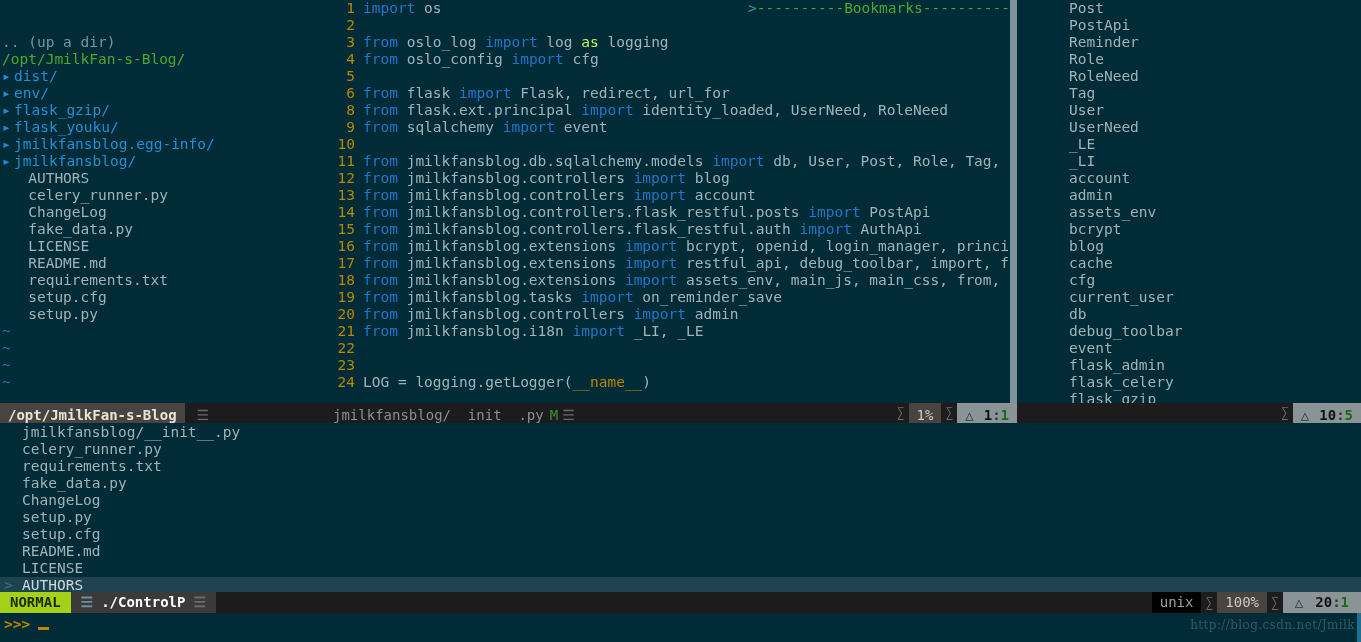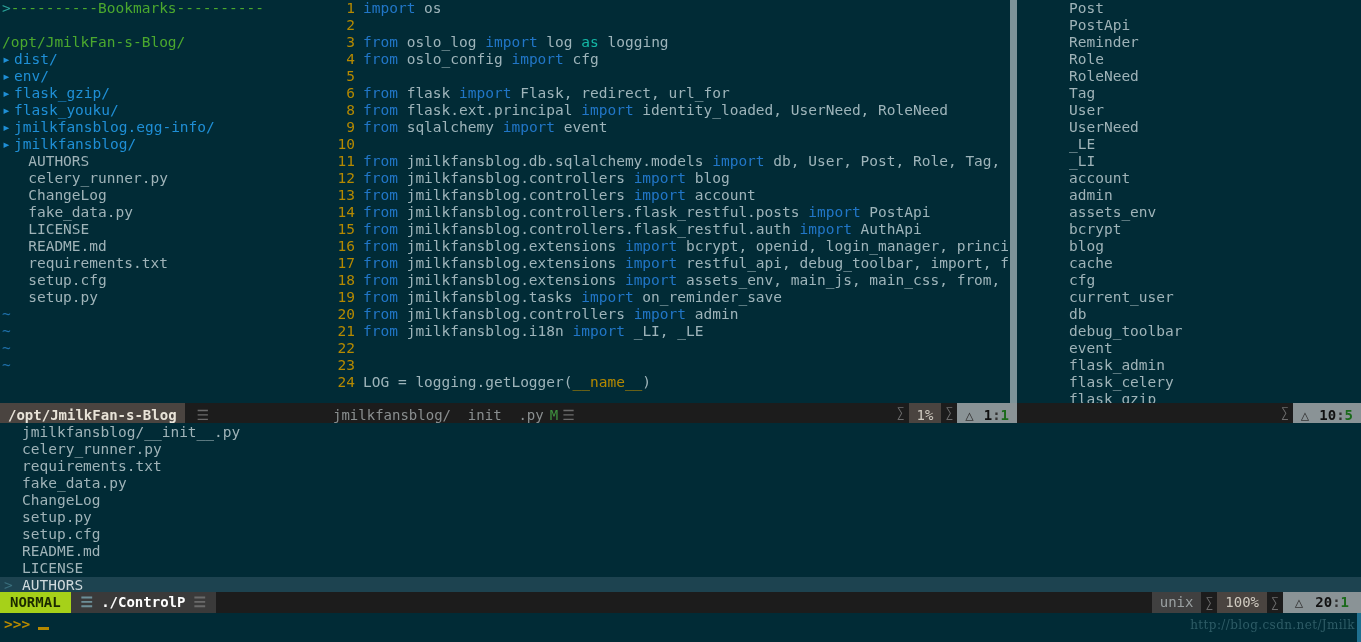--- a/index.html
+++ b/index.html
@@ -10,38 +10,38 @@
     overflow:hidden;
   }
   #root { position:relative; width:1361px; height:642px; background:#012b36; }
 
   .pane { position:absolute; overflow:hidden; }
   .row { height:17px; line-height:17px; font-size:14.5px; white-space:pre; }
 
   
   #nerdtree { left:0; top:0; width:1010px; height:403px; }
   #nerdtree .row { padding-left:2px; }
-  .nt-bookmarks { color:#4ba82e; }
+  .nt-bookmarks { color:#4ba82e;text-align:right; }
   .nt-bookmarks .arrow { color:#2aa198; }
   .nt-up { color:#6d9aa4; }
   .nt-path { color:#4ba82e; }
   .nt-dir { color:#1f8fd6; }
   .nt-dir .tri { color:#1f8fd6; display:inline-block; width:12px; }
   .nt-file { color:#9fb3b8; }
   .nt-tilde { color:#1f6fa8; }
 
   
   .vsplit { position:absolute; background:#7d9399; width:7px; }
 
   
   #codepane { left:325px; top:0; width:685px; height:403px; }
   #codepane .row { padding-left:0; }
   .lnum { display:inline-block; width:30px; text-align:right; color:#b58900; margin-right:8px; }
   .kw  { color:#2176c7; }
-  .kw2 { color:#14b8a6; }
+  .kw2 { color:#bef264; }
   .ident { color:#9eb4ba; }
   .dunder { color:#b58900; }
 
   
   #tagbar { left:1017px; top:0; width:344px; height:403px; }
   #tagbar .row { padding-left:52px; color:#9fb3b8; }
 
   
   .statusline { position:absolute; height:20px; line-height:20px; font-size:14px;
                 white-space:nowrap; overflow:hidden; display:flex; align-items:stretch; }
@@ -64,41 +64,42 @@
   #ctrlp .row.sel { background:#1d4350; color:#cfd9dc; }
   #ctrlp .row.sel .marker { position:absolute; left:4px; color:#3a6f7d; }
 
   
   #bottombar { position:absolute; left:0; top:592px; width:1361px; height:21px;
                background:#1c1c1c; display:flex; align-items:stretch;
                font-size:14px; line-height:21px; }
   .bb-mode { background:#a6d119; color:#1b2a00; font-weight:bold; padding:0 10px; display:flex; align-items:center; }
   .bb-name { background:#3a3a3a; color:#ffffff; font-weight:bold; padding:0 10px; display:flex; align-items:center; }
   .bb-fill { background:#1c1c1c; flex:1; }
-  .bb-enc  { background:#404040; color:#9aa0a1; padding:8px 8px; display:flex; align-items:center; }
+  .bb-enc  { background:#000000; color:#9aa0a1; padding:8px 8px; display:flex; align-items:center; }
   .bb-pct  { background:#4a4440; color:#cfcac0; padding:0 8px; display:flex; align-items:center; }
   .bb-pos  { background:#8a9396; color:#111; font-weight:bold; padding:0 12px; display:flex; align-items:center; }
   .bb-pos .col { color:#1b6a1b; }
 
   
   #cmdline { position:absolute; left:0; top:613px; width:1361px; height:29px; background:#012b36; }
   #prompt { position:absolute; left:4px; top:3px; font-size:14.5px; color:#b58900; font-weight:bold; }
   #cursor { position:absolute; left:38px; top:14px; width:11px; height:3px; background:#b58900; }
   #watermark { position:absolute; right:6px; top:618px; font-family:"DejaVu Serif","Liberation Serif",serif;
                font-size:12px; color:#2e5c66; letter-spacing:.4px; }
   #wm-bar { position:absolute; right:0; top:613px; width:4px; height:29px; background:#1f6f8f; }
 </style>
 </head>
 <body>
 
 <div id="root">
 
   <div class="pane" id="nerdtree">
     <div class="row nt-bookmarks"><span class="arrow">&gt;</span><span>----------Bookmarks----------</span></div>
     <div class="row">&nbsp;</div>
+    <div class="row nt-up">.. (up a dir)</div>
     <div class="row nt-path">/opt/JmilkFan-s-Blog/</div>
     <div id="nt-dirs">
         <div class="row nt-dir"><span class="tri">▸</span><span>dist/</span></div>
         <div class="row nt-dir"><span class="tri">▸</span><span>env/</span></div>
         <div class="row nt-dir"><span class="tri">▸</span><span>flask_gzip/</span></div>
         <div class="row nt-dir"><span class="tri">▸</span><span>flask_youku/</span></div>
         <div class="row nt-dir"><span class="tri">▸</span><span>jmilkfansblog.egg-info/</span></div>
         <div class="row nt-dir"><span class="tri">▸</span><span>jmilkfansblog/</span></div>
       </div>
     <div id="nt-files">

